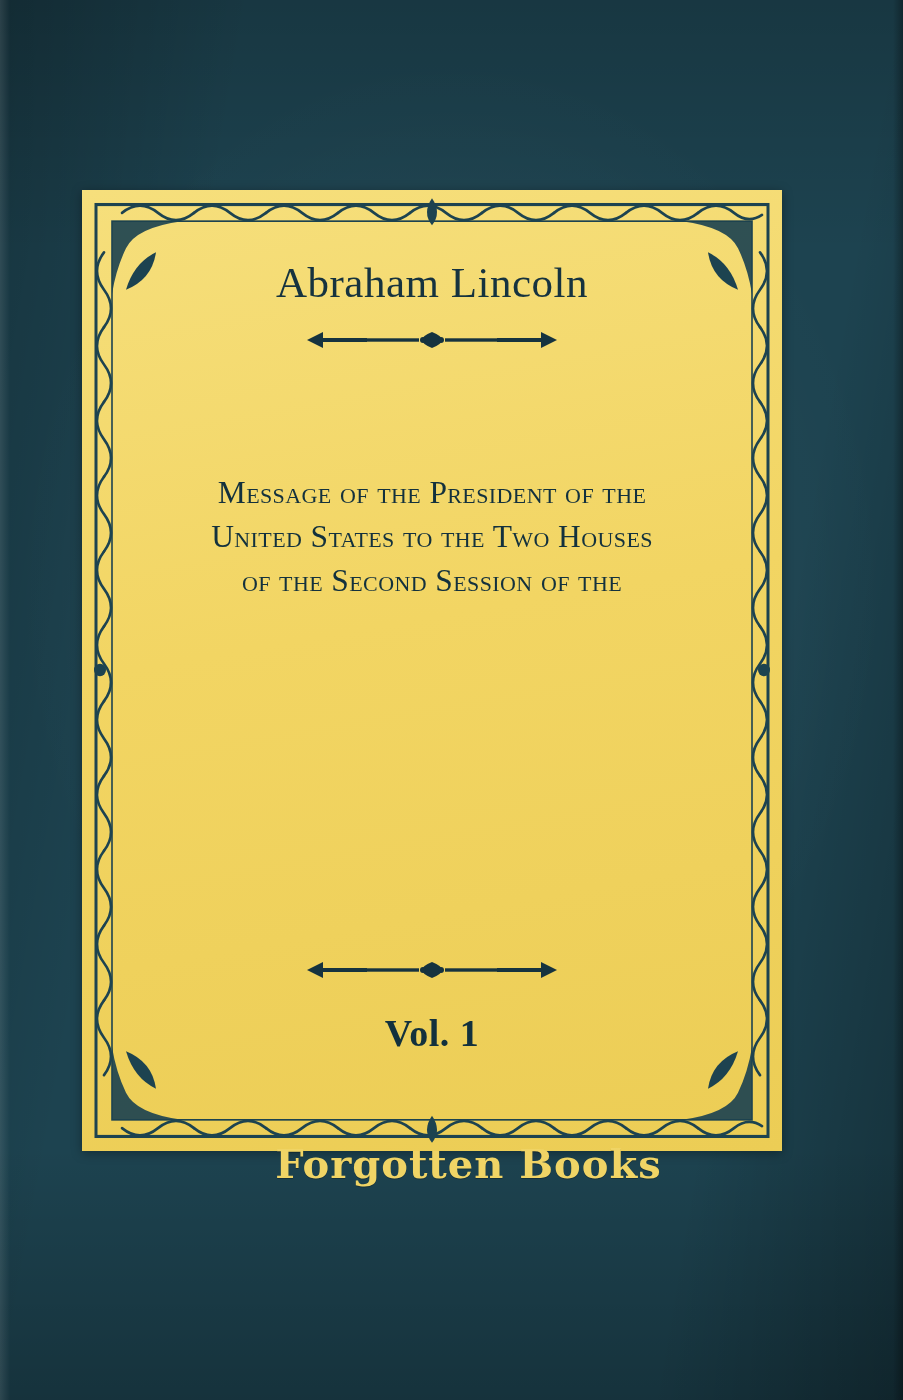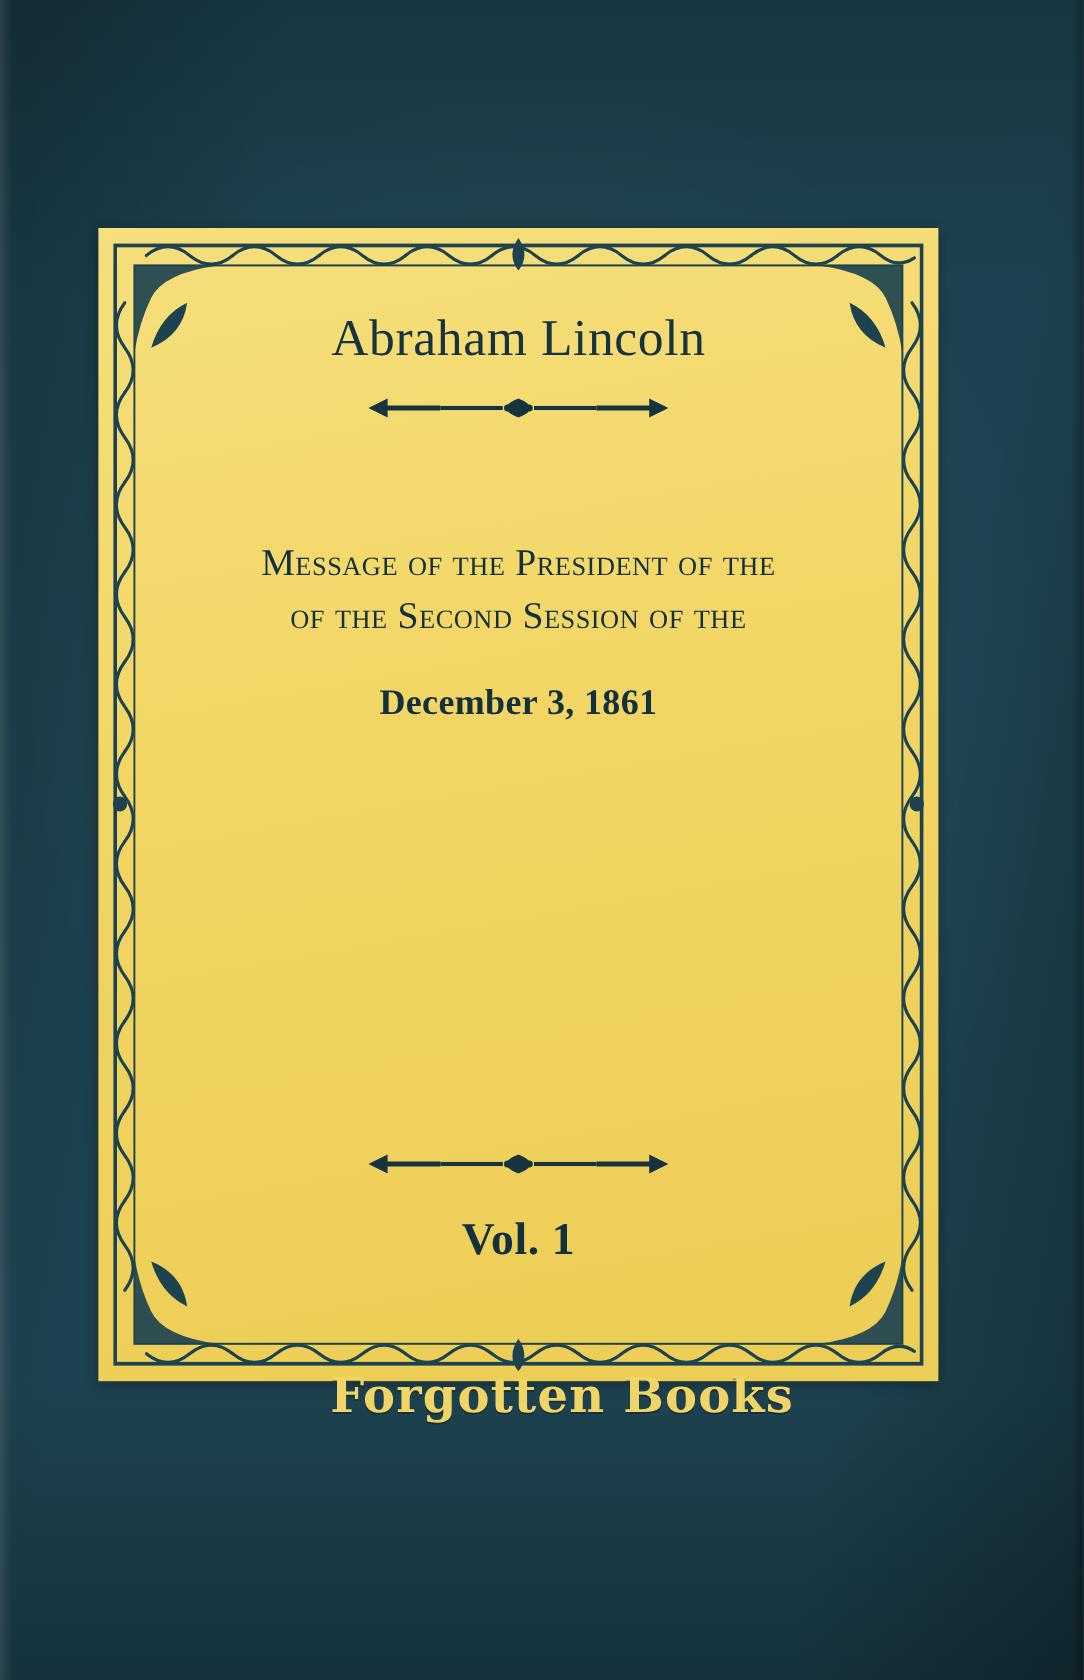--- a/index.html
+++ b/index.html
@@ -78,21 +78,21 @@
     font-weight: 400;
   }
 
   .divider {
     margin-top: 22px;
     width: 250px;
     height: 22px;
   }
 
   .title {
-    margin-top: 96px;
+    margin-top: 120px;
     width: 100%;
     text-align: center;
     color: #13313d;
     font-family: "Liberation Serif", serif;
     font-size: 31.5px;
     line-height: 44px;
     font-variant: small-caps;
     letter-spacing: 0.4px;
   }
   .title .tline { display: block; white-space: nowrap; }
@@ -238,24 +238,24 @@
         <rect x="60" y="9.3" width="52" height="3.4"></rect>
         <rect x="138" y="9.3" width="52" height="3.4"></rect>
         <path d="M125 3 q20 8 0 16 q-20 -8 0 -16 z"></path>
         <circle cx="116" cy="11" r="3"></circle>
         <circle cx="134" cy="11" r="3"></circle>
       </g>
     </svg>
 
     <div class="title">
       <span class="tline">Message of the President of the</span>
+      <span class="tline">United States to the Two Houses</span>
       <span class="tline">of the Second Session of the</span>
     </div>
 
-    <div class="subtitle">December 3, 1861</div>
   </div>
 
   <svg class="divider-bottom" viewBox="0 0 250 22">
     <g fill="#16333f">
       <path d="M0 11 l16 -8 l0 6 l44 0 l0 4 l-44 0 l0 6 z"></path>
       <path d="M250 11 l-16 -8 l0 6 l-44 0 l0 4 l44 0 l0 6 z"></path>
       <rect x="60" y="9.3" width="52" height="3.4"></rect>
       <rect x="138" y="9.3" width="52" height="3.4"></rect>
       <path d="M125 3 q20 8 0 16 q-20 -8 0 -16 z"></path>
       <circle cx="116" cy="11" r="3"></circle>

